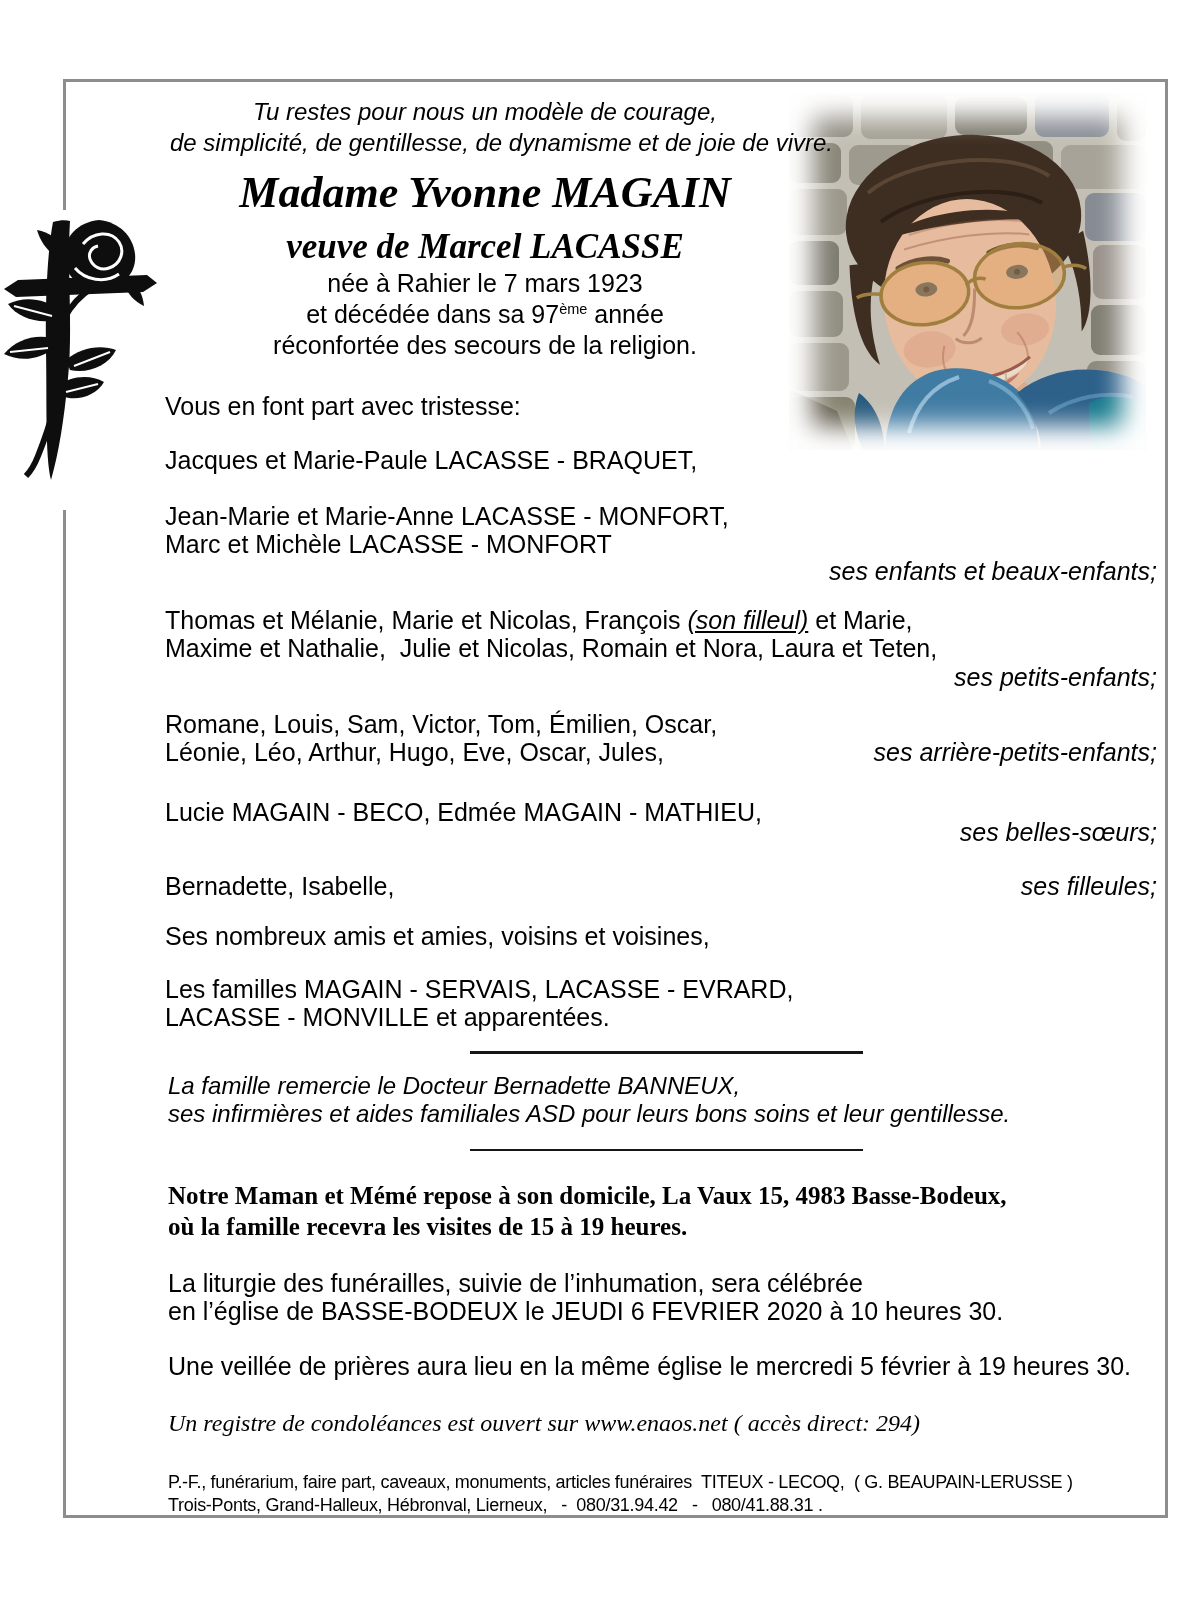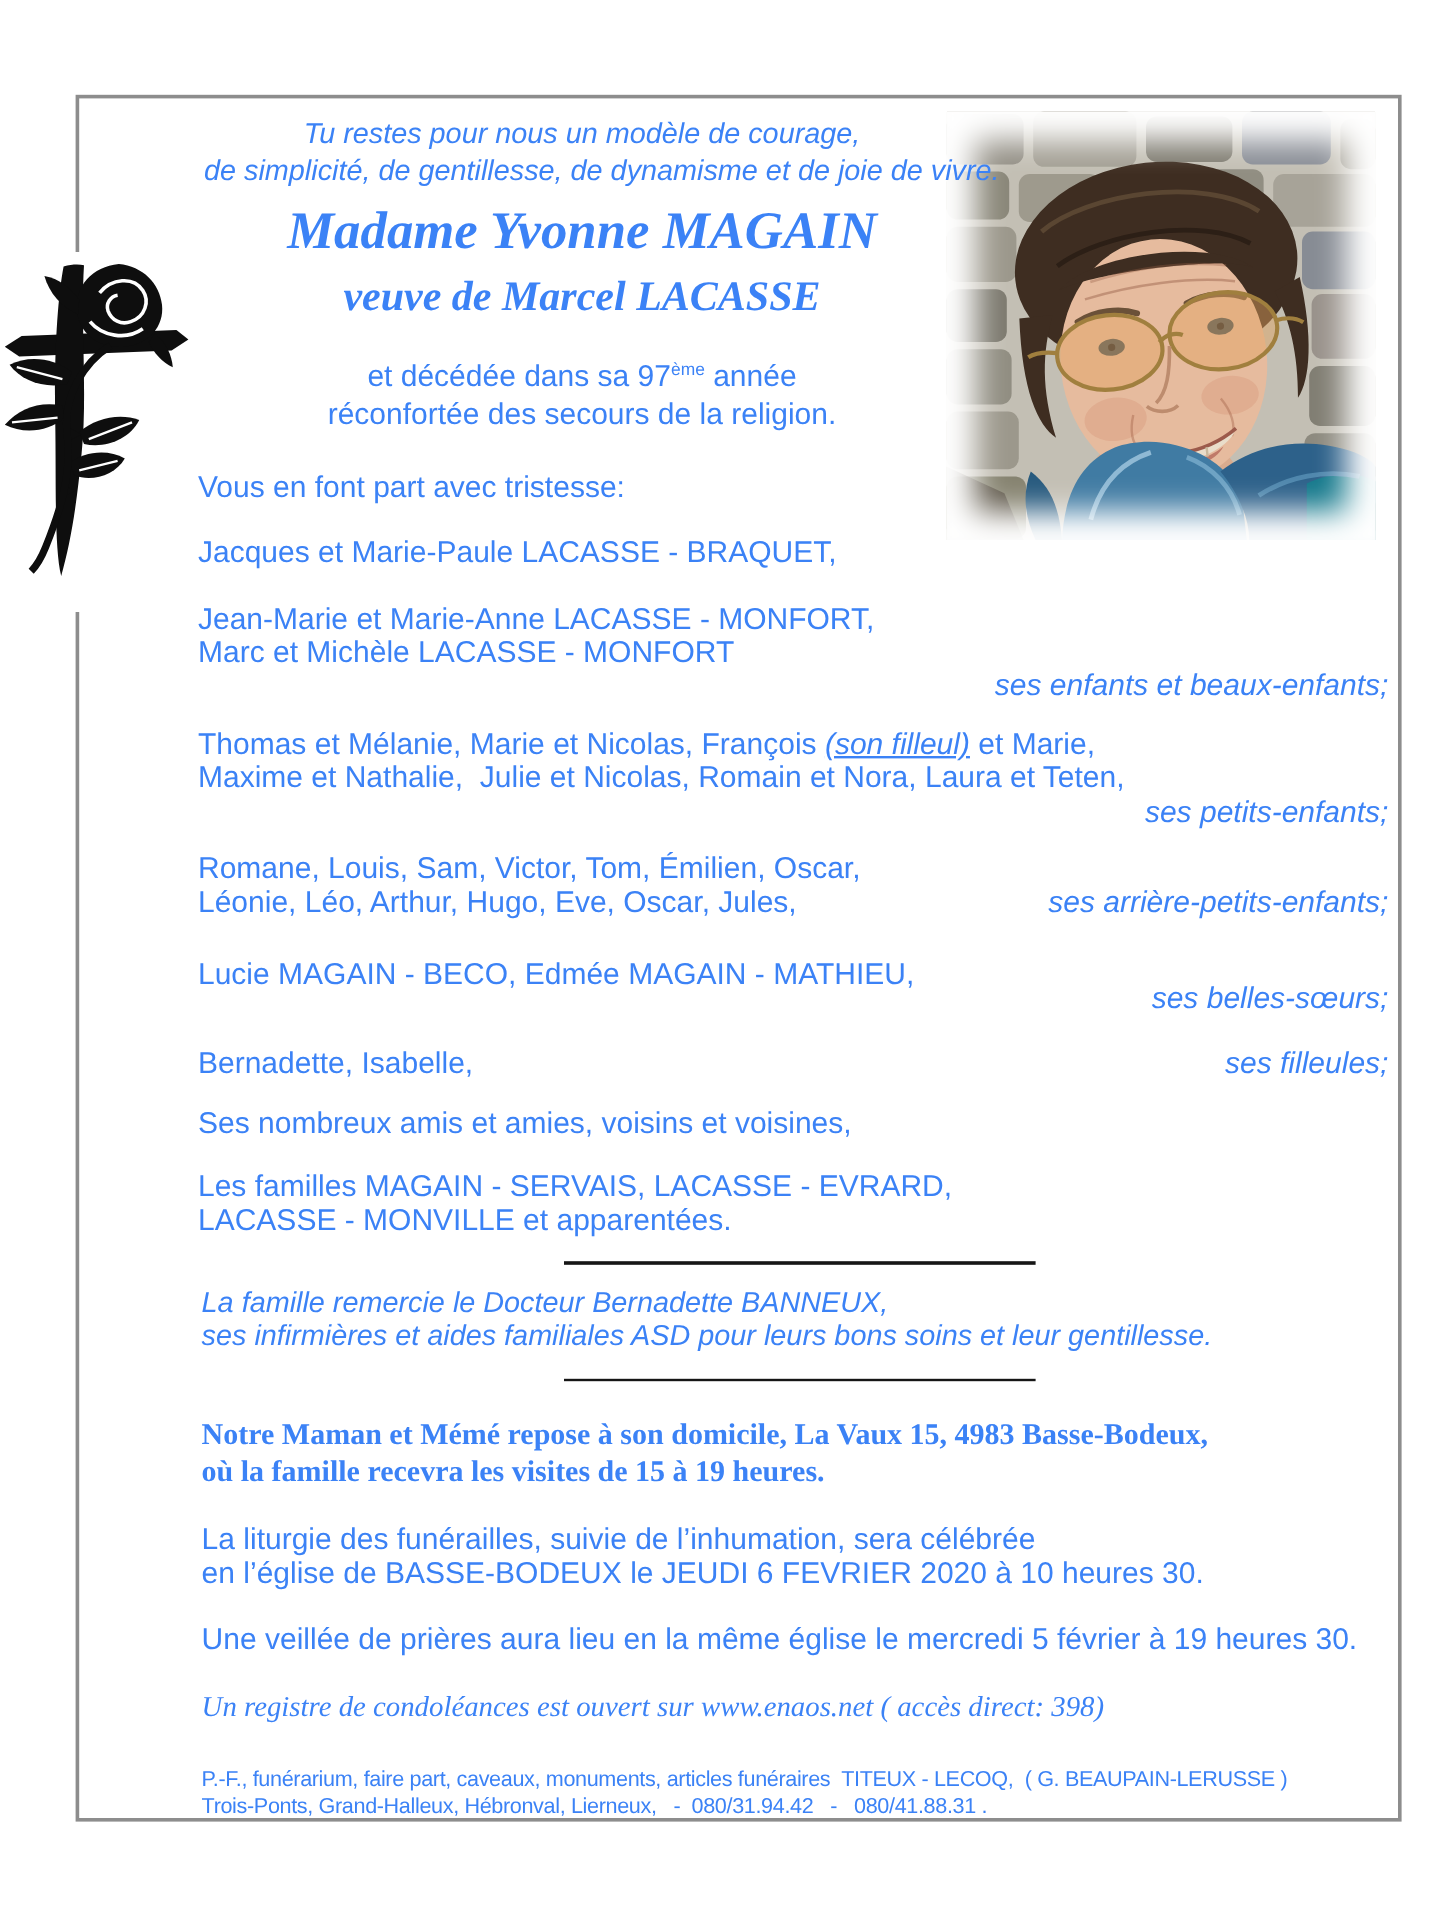--- a/index.html
+++ b/index.html
@@ -1,17 +1,17 @@
 <!DOCTYPE html>
 <html><head>
 <meta charset="utf-8">
 <style>
   html,body{margin:0;padding:0;background:#ffffff;}
   .page{position:relative;width:1203px;height:1602px;background:#fff;overflow:hidden;
-        font-family:"Liberation Sans","DejaVu Sans",sans-serif;color:#3b82f6;}
+        font-family:"Liberation Sans","DejaVu Sans",sans-serif;color:#000000;}
   .frame{position:absolute;left:63px;top:79px;width:1105px;height:1439px;
          border:3px solid #8d8d8d;box-sizing:border-box;z-index:1;background:#fff;}
   .photo{position:absolute;left:789px;top:93px;width:357px;height:357px;z-index:2;}
   .photo svg{display:block;}
   .photo-fade{position:absolute;left:0;top:0;right:0;bottom:0;
               box-shadow:inset 0 0 26px 24px #ffffff;z-index:2;}
   .crosswrap{position:absolute;left:0px;top:210px;width:163px;height:300px;background:#fff;z-index:3;}
   .ln{position:absolute;white-space:pre;z-index:4;}
   .sans25{font:25px/1.15 "Liberation Sans","DejaVu Sans",sans-serif;}
   .itsans{font:italic 24px/1.2 "Liberation Sans","DejaVu Sans",sans-serif;}
@@ -142,20 +142,21 @@
       </g>
       <path d="M92,78 C70,92 52,120 56,152 C60,186 50,216 38,246 C34,256 30,262 26,266" stroke="#0e0e0e" stroke-width="6" fill="none"></path>
     </svg>
   </div>
 
   <div class="ln itsans cenTop" style="top:98px">Tu restes pour nous un modèle de courage,</div>
   <div class="ln itsans cenTop" style="top:129px">de simplicité, de gentillesse, de dynamisme et de joie de vivre.</div>
 
   <div class="ln name-title cenTop" style="top:170px">Madame Yvonne MAGAIN</div>
   <div class="ln widow cenTop" style="top:229px">veuve de Marcel LACASSE</div>
+  <div class="ln sans25 cenTop" style="top:269px">née à Rahier le 7 mars 1923</div>
   <div class="ln sans25 cenTop" style="top:300px"><span>et décédée dans sa 97</span><sup class="sup">ème</sup><span> année</span></div>
   <div class="ln sans25 cenTop" style="top:331px">réconfortée des secours de la religion.</div>
 
   <div class="ln sans25 left-col" style="top:392px">Vous en font part avec tristesse:</div>
 
   <div class="ln sans25 left-col" style="top:446px">Jacques et Marie-Paule LACASSE - BRAQUET,</div>
   <div class="ln sans25 left-col" style="top:502px">Jean-Marie et Marie-Anne LACASSE - MONFORT,</div>
   <div class="ln sans25 left-col" style="top:530px">Marc et Michèle LACASSE - MONFORT</div>
   <div class="lbl" style="top:557px">ses enfants et beaux-enfants;</div>
 
@@ -185,18 +186,18 @@
   <div class="divider" style="top:1149px;height:2px"></div>
 
   <div class="ln serifB cen" style="top:1181px">Notre Maman et Mémé repose à son domicile, La Vaux 15, 4983 Basse-Bodeux,</div>
   <div class="ln serifB cen" style="top:1212px">où la famille recevra les visites de 15 à 19 heures.</div>
 
   <div class="ln sans25 cen" style="top:1269px">La liturgie des funérailles, suivie de l’inhumation, sera célébrée</div>
   <div class="ln sans25 cen" style="top:1297px">en l’église de BASSE-BODEUX le JEUDI 6 FEVRIER 2020 à 10 heures 30.</div>
 
   <div class="ln sans25 cen" style="top:1352px">Une veillée de prières aura lieu en la même église le mercredi 5 février à 19 heures 30.</div>
 
-  <div class="ln serifI cen" style="top:1409px">Un registre de condoléances est ouvert sur www.enaos.net ( accès direct: 398)</div>
+  <div class="ln serifI cen" style="top:1409px">Un registre de condoléances est ouvert sur www.enaos.net ( accès direct: 294)</div>
 
   <div class="ln footer-line cen" style="top:1472px">P.-F., funérarium, faire part, caveaux, monuments, articles funéraires  TITEUX - LECOQ,  ( G. BEAUPAIN-LERUSSE )</div>
   <div class="ln footer-line cen" style="top:1495px">Trois-Ponts, Grand-Halleux, Hébronval, Lierneux,   -  080/31.94.42   -   080/41.88.31 .</div>
 
 </div>
 
 </body></html>

